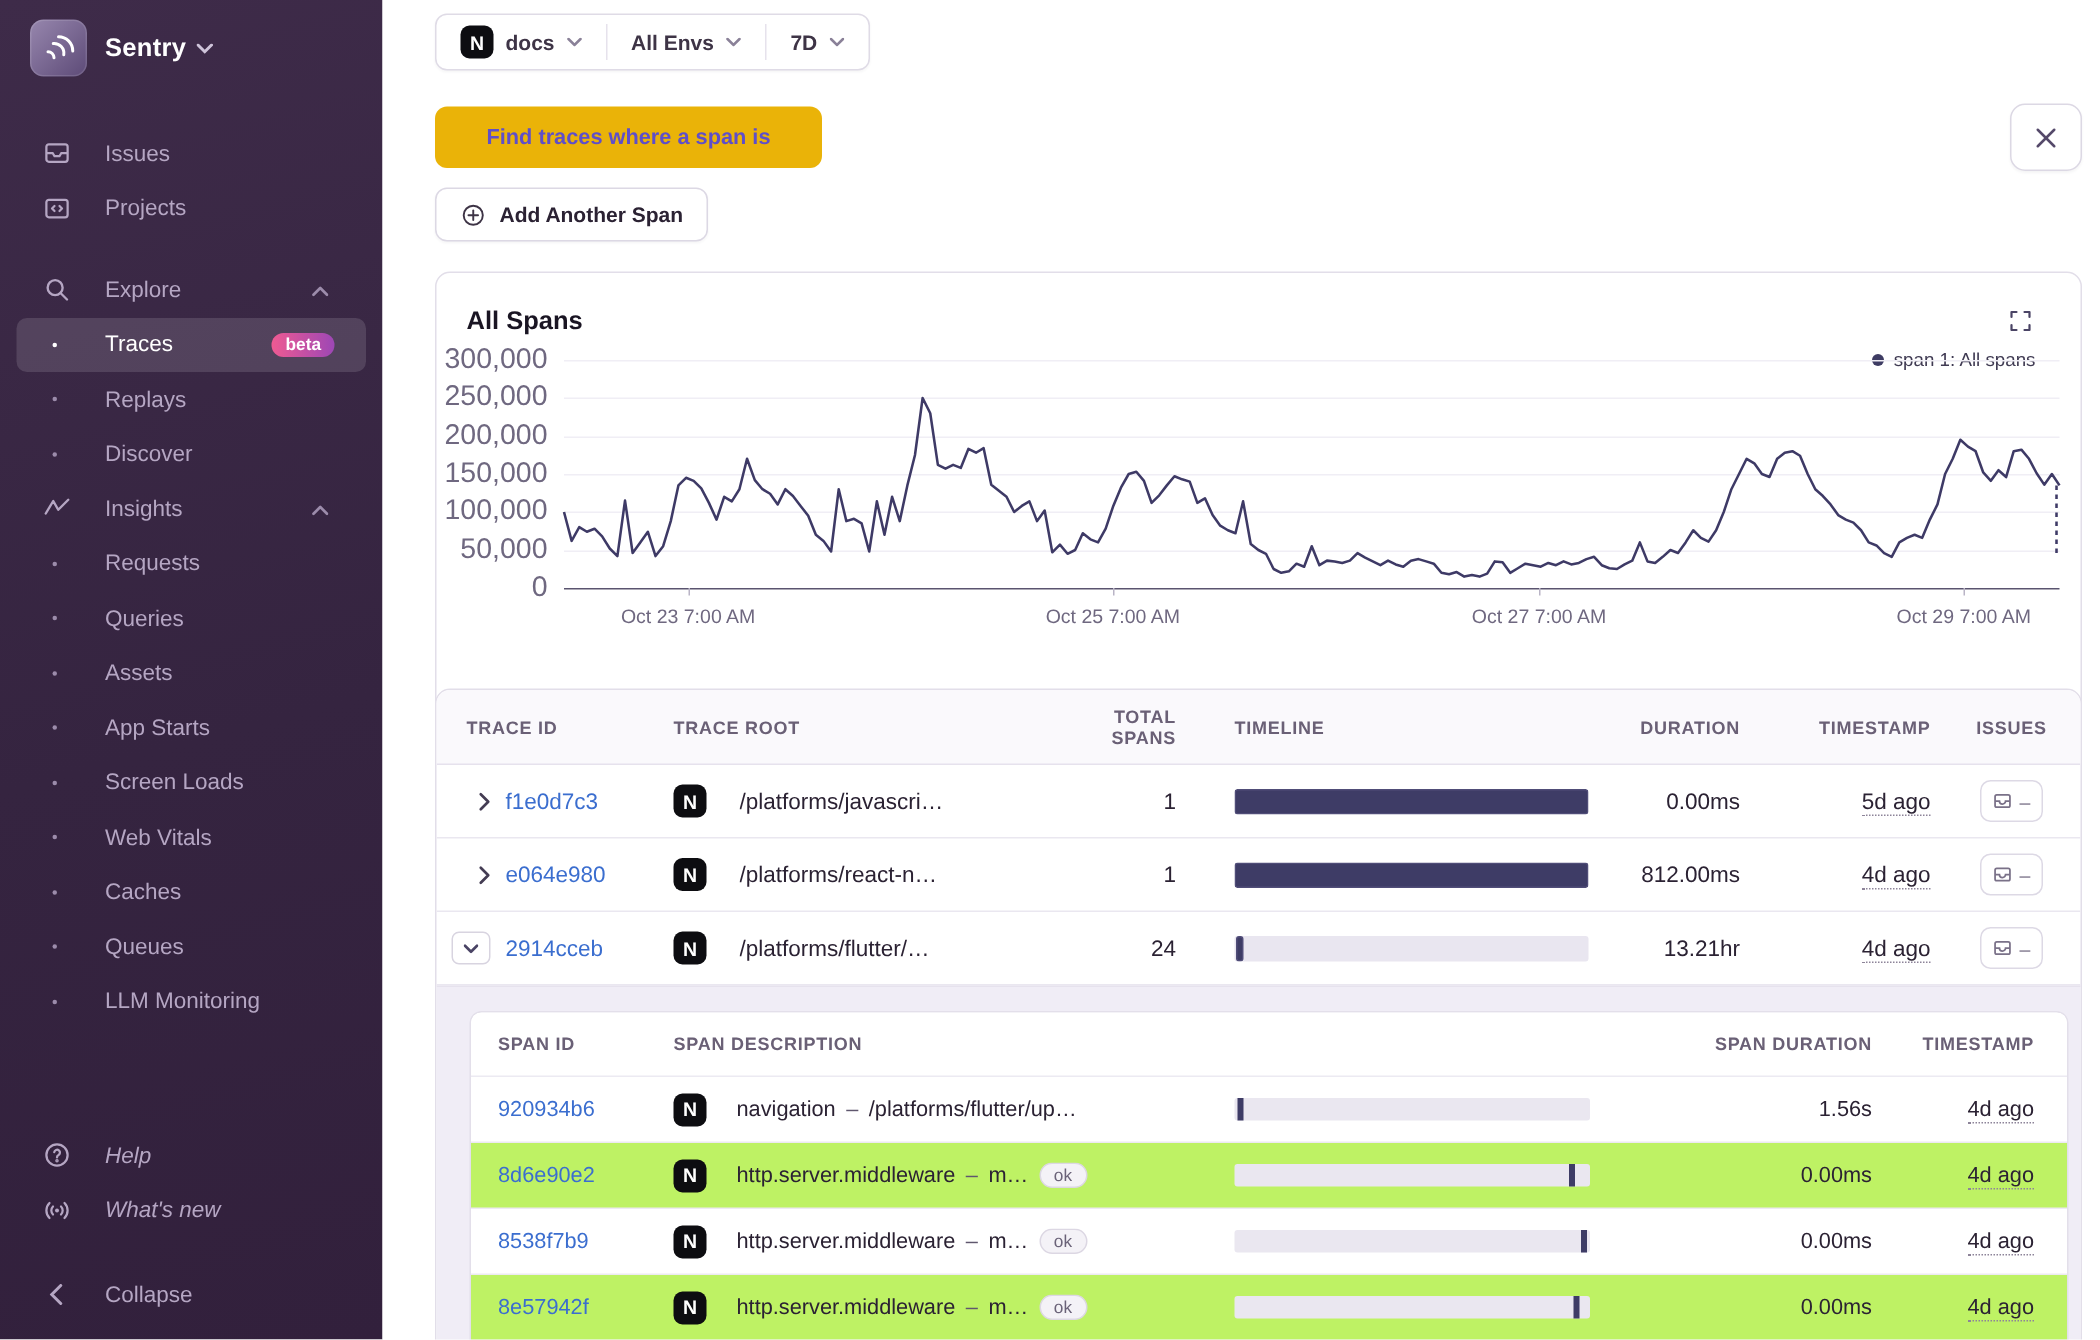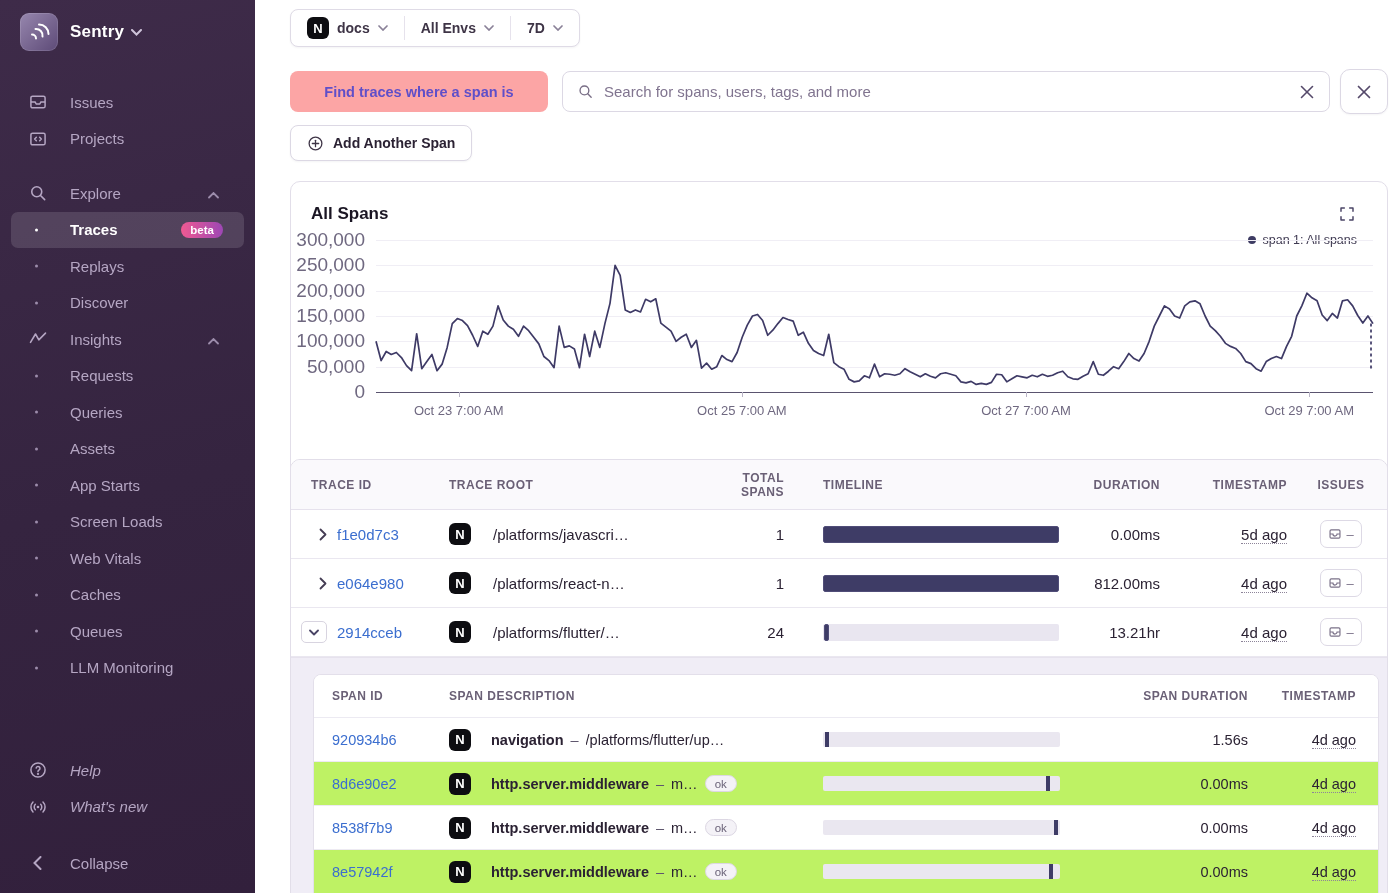--- a/index.html
+++ b/index.html
@@ -19,40 +19,40 @@
   .nav { position:absolute; left:0; top:84px; width:255px; }
   .nav-item { position:relative; display:flex; align-items:center; height:36.5px;
     color:#b5a6c3; font-size:15px; cursor:pointer; }
   .nav-item .ico { position:absolute; left:27px; width:21px; height:21px; display:flex; align-items:center; justify-content:center; }
   .nav-item .lbl { margin-left:70px; }
   .nav-item .chev { position:absolute; right:36px; }
   .nav-gap { height:18px; }
   .bullet { position:absolute; left:35px; top:50%; width:3px; height:3px; border-radius:50%; background:#9c8cab; transform:translateY(-50%); }
   .nav-item.active { background:rgba(255,255,255,.13); border-radius:7px; margin:0 11px; }
   .nav-item.active .bullet { left:24px; background:#fff; }
-  .nav-item.active .lbl { margin-left:59px; color:#fff; font-weight:bold; }
+  .nav-item.active .lbl { margin-left:59px; color:#fff; font-weight:normal; }
   .beta-pill { position:absolute; right:21px; top:50%; transform:translateY(-50%);
     background:linear-gradient(90deg,#ef5a92 0%,#9d47b5 100%); color:#fff;
     font-size:11.5px; font-weight:bold; padding:2px 9px; border-radius:10px; }
   .side-footer { position:absolute; left:0; top:752px; width:255px;font-style:italic; }
   .side-collapse { position:absolute; left:0; top:845px; width:255px; }
 
   
   .main { position:absolute; left:255px; top:0; width:1145px; height:893px; background:#fff; }
 
   .seg-bar { position:absolute; left:35px; top:9px; height:38px; display:flex; align-items:center;
     background:#fff; border:1px solid #dfdbe6; border-radius:8px; box-shadow:0 1px 2px rgba(43,34,51,.05); }
   .seg { display:flex; align-items:center; gap:8px; padding:0 16px; font-size:14px; font-weight:bold; color:#3e3446; cursor:pointer; }
   .seg-div { width:1px; height:24px; background:#e6e2ec; }
 
   .njs { width:22px; height:22px; border-radius:6px; background:#0d0d11; color:#fff;
     display:flex; align-items:center; justify-content:center; font-size:13px; font-weight:bold; flex:0 0 auto; }
 
   .find-pill { position:absolute; left:35px; top:71px; width:258px; height:41px;
-    background:#fca5a5; color:#5f4fc9; font-size:14.5px; font-weight:bold;
+    background:#eab308; color:#5f4fc9; font-size:14.5px; font-weight:bold;
     border-radius:8px; display:flex; align-items:center; justify-content:center; }
   .search-box { position:absolute; left:307px; top:71px; width:768px; height:41px;
     border:1px solid #dcd8e4; border-radius:8px; background:#fff; display:flex; align-items:center; padding:0 14px; gap:10px; }
   .search-box input { flex:1; border:none; outline:none; font-size:15px; color:#2b2233;
     font-family:"Liberation Sans",sans-serif; background:transparent; }
   .search-box input::placeholder { color:#80748f; }
   .icon-btn-x { position:absolute; left:1085px; top:69px; width:48px; height:45px;
     border:1px solid #dcd8e4; border-radius:10px; background:#fff; display:flex;
     align-items:center; justify-content:center; cursor:pointer; box-shadow:0 1px 2px rgba(43,34,51,.05); }
   .add-span-btn { position:absolute; left:35px; top:125px; height:36px; padding:0 16px;
@@ -110,21 +110,21 @@
     background:#fff; border:1px solid #e3dfea; border-radius:8px 8px 0 0; overflow:hidden; }
   .sgrid { display:grid; grid-template-columns:117px 42px 1fr 237px 188px 108px; align-items:center; padding:0 22px 0 18px; }
   .shead { height:43px; background:#fff; border-bottom:1px solid #eceaf2;
     font-size:12px; font-weight:bold; color:#6a6076; letter-spacing:.5px; text-transform:uppercase; }
   .sh-desc { grid-column:2/4; }
   .sh-dur { grid-column:5; text-align:right; }
   .sh-ts { grid-column:6; text-align:right; }
   .srow { height:44px; font-size:14.5px; border-bottom:1px solid #edeaf2; }
   .srow.alt { background:#bef264; }
   .desc-cell { display:flex; align-items:center; gap:7px; overflow:hidden; white-space:nowrap; padding-right:14px; }
-  .op { font-weight:bold; color:#2b2233; }
+  .op { font-weight:normal; color:#2b2233; }
   .dash { color:#5f576e; }
   .desc-txt { color:#2b2233; overflow:hidden; text-overflow:ellipsis; }
   .ok-pill { font-size:11.5px; color:#6b6379; background:#f4f2f7; border:1px solid #dcd7e3;
     border-radius:10px; padding:1.5px 9px; flex:0 0 auto; }
   .tick-track { position:relative; height:15px; background:#eae7f0; border-radius:2px; }
   .tick { position:absolute; top:0; bottom:0; width:4px; background:#3e3c66; }
   .sdur { text-align:right; }
   .sts { text-align:right; }
 </style>
 </head>
@@ -307,31 +307,20 @@
       <div class="seg-div"></div>
       <div class="seg">
         <span>7D</span>
         <svg width="10" height="6" viewBox="0 0 10 6" fill="none" stroke="#8a8198" stroke-width="1.7" stroke-linecap="round">
             <polyline points="1,1 5,5 9,1"></polyline>
           </svg>
       </div>
     </div>
 
     <div class="find-pill">Find traces where a span is</div>
-    <div class="search-box">
-      <svg width="17" height="17" viewBox="0 0 24 24" fill="none" stroke="#786d85" stroke-width="1.9" stroke-linecap="round">
-          <circle cx="10.5" cy="10.5" r="6.2"></circle>
-          <line x1="15.2" y1="15.2" x2="20" y2="20"></line>
-        </svg>
-      <input value="" placeholder="Search for spans, users, tags, and more" style="">
-      <svg width="16" height="16" viewBox="0 0 16 16" fill="none" stroke="#55496a" stroke-width="1.6" stroke-linecap="round" style="cursor:pointer">
-          <line x1="2.5" y1="2.5" x2="13.5" y2="13.5"></line>
-          <line x1="13.5" y1="2.5" x2="2.5" y2="13.5"></line>
-        </svg>
-    </div>
     <div class="icon-btn-x">
       <svg width="16" height="16" viewBox="0 0 16 16" fill="none" stroke="#55496a" stroke-width="1.7" stroke-linecap="round">
           <line x1="2.5" y1="2.5" x2="13.5" y2="13.5"></line>
           <line x1="13.5" y1="2.5" x2="2.5" y2="13.5"></line>
         </svg>
     </div>
 
     <button class="add-span-btn">
       <svg width="17" height="17" viewBox="0 0 24 24" fill="none" stroke="#3e3446" stroke-width="1.8" stroke-linecap="round">
           <circle cx="12" cy="12" r="9"></circle>

